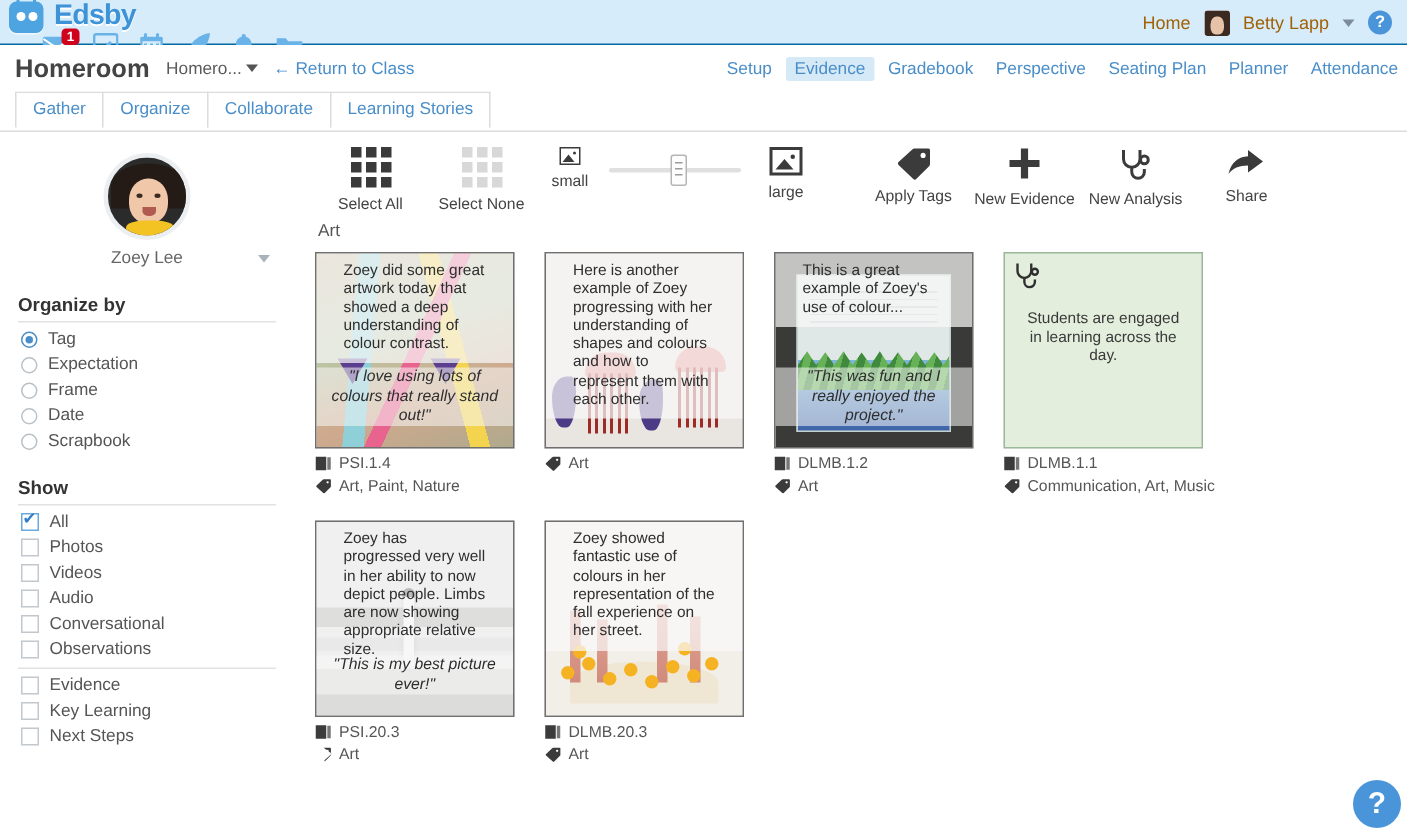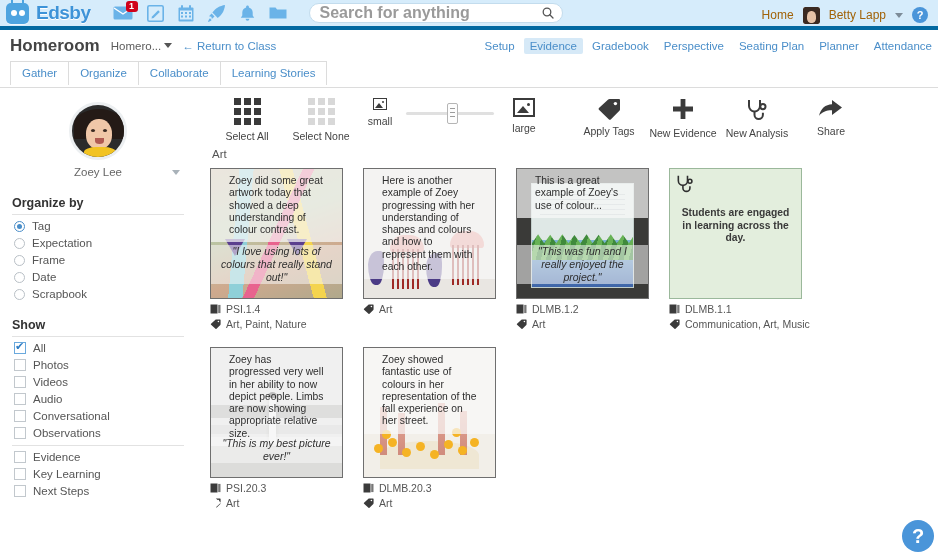--- a/index.html
+++ b/index.html
@@ -11,25 +11,26 @@
     color: #333;
     background: #ffffff;
     overflow: hidden;
     position: relative;
   }
 
   
   #topnav {
     height: 30px;
     background: #d6ecfb;
-    border-bottom: 4px solid #0369a1;
+    border-bottom: 1px solid #0369a1;
     display: flex;
-    align-items: center;
+    align-items: flex-start;
     padding: 0 10px 0 6px;
     position: relative;
+    flex-direction: column;
   }
   .logo-wrap { display:flex; align-items:center; gap:4px; }
   .logo-mark {
     width: 23px; height: 21px;
     background: #4ea4e0;
     border-radius: 5px;
     position: relative;
     display:flex; align-items:center; justify-content:center; gap:2px;
     box-shadow: 0 1px 0 rgba(255,255,255,.6);
   }
@@ -241,21 +242,21 @@
   .ico-tag  { flex:none; margin-top:1px; }
 
   
   .card-note {
     width:133px; height:131px; border:1px solid #9bb89b; background:#e3eedd;
     position:relative; cursor:pointer;
   }
   .card-note .stetho { position:absolute; left:5px; top:4px; }
   .card-note .ntext {
     position:absolute; left:10px; right:10px; top:38px;
-    font-size:10.3px; line-height:12.5px; color:#3a3a3a; text-align:center;font-weight:bold;
+    font-size:10.3px; line-height:12.5px; color:#3a3a3a; text-align:center;
   }
 
   
   .art1 { position:absolute; inset:0;
     background:
       linear-gradient(115deg, rgba(0,0,0,0) 48%, #e8638e 48%, #e8638e 54%, rgba(0,0,0,0) 54%),
       linear-gradient(75deg, rgba(0,0,0,0) 62%, #f4d44e 62%, #f4d44e 70%, rgba(0,0,0,0) 70%),
       linear-gradient(95deg, rgba(0,0,0,0) 20%, #8fd0d8 20%, #8fd0d8 30%, rgba(0,0,0,0) 30%),
       linear-gradient(160deg,#c9b69a 0%, #b9c7a4 40%, #cfa98e 70%, #b0a98c 100%);
   }

